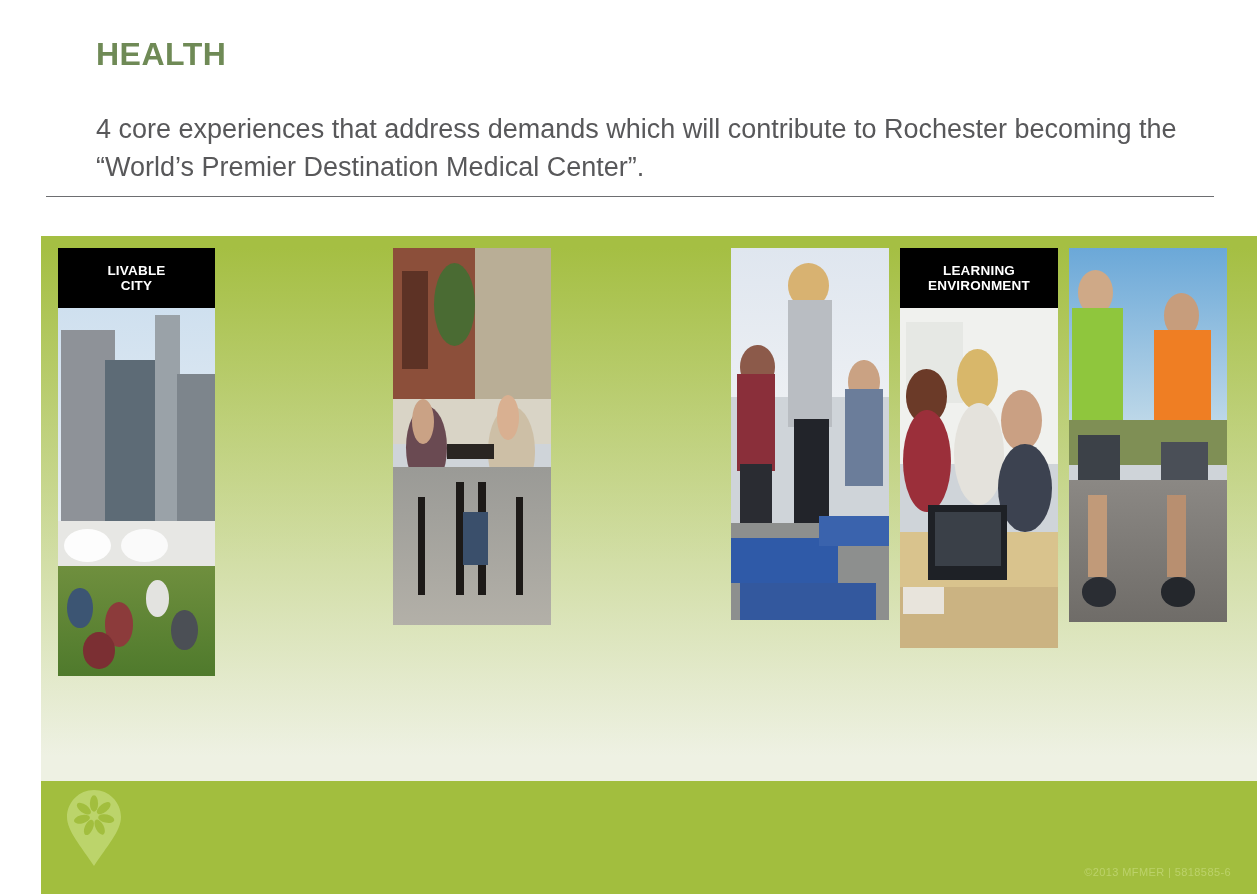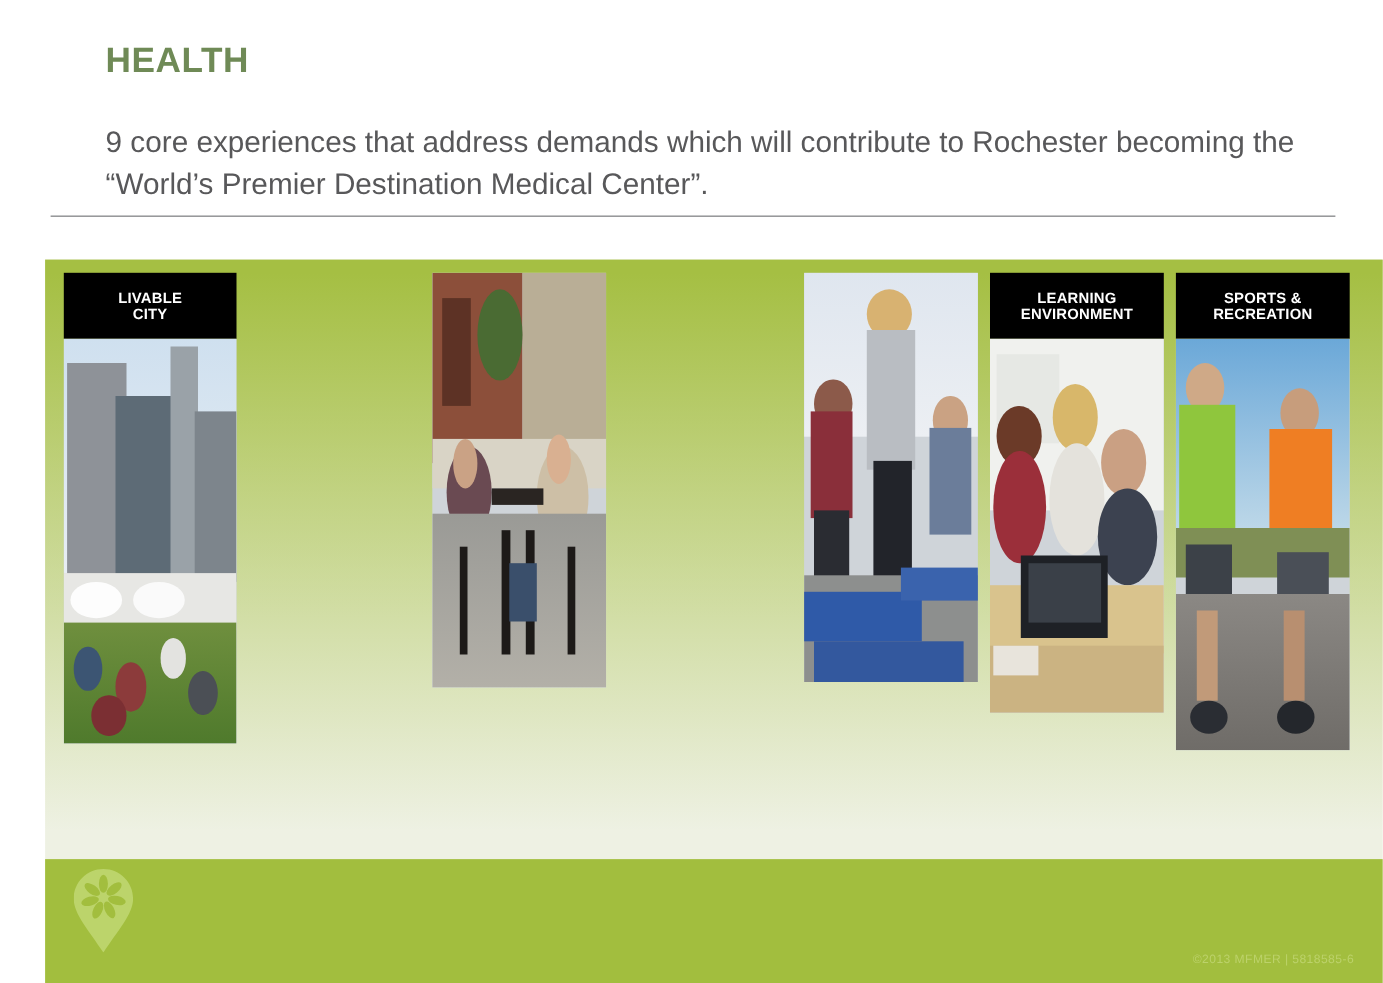--- a/index.html
+++ b/index.html
@@ -116,21 +116,21 @@
     color: #bcd26a;
     letter-spacing: 0.4px;
     font-family: "Liberation Sans", sans-serif;
   }
 </style>
 </head>
 <body>
 
 <div>
   <div id="slide-title">HEALTH</div>
-  <div id="slide-subtitle">9 core experiences that address demands which will contribute to Rochester becoming the “World’s Premier Destination Medical Center”.</div>
+  <div id="slide-subtitle">4 core experiences that address demands which will contribute to Rochester becoming the “World’s Premier Destination Medical Center”.</div>
   <div id="title-rule"></div>
 </div>
 
 <div id="content-panel">
   <div id="panel-inner">
       <div class="column" style="left: 17px; width: 157px;">
         <div class="col-header">LIVABLE
 CITY</div>
         <div class="col-photo" style="height: 368px;">
       <div class="sky" style="top:0;height:58%;background:linear-gradient(#cfe0ef,#e8eef4)"></div>
@@ -199,22 +199,20 @@
       <div class="blob" style="left:64%;top:24%;width:26%;height:18%;background:#caa083"></div>
       <div class="blob" style="left:62%;top:40%;width:34%;height:26%;background:#3c4250"></div>
       <div class="rect" style="left:0;top:66%;width:100%;height:18%;background:#d9c38d"></div>
       <div class="rect" style="left:18%;top:58%;width:50%;height:22%;background:#1e2126"></div>
       <div class="rect" style="left:22%;top:60%;width:42%;height:16%;background:#3a4048"></div>
       <div class="ground" style="height:18%;background:#cbb382"></div>
       <div class="rect" style="left:2%;top:82%;width:26%;height:8%;background:#e8e4dc"></div>
         </div>
       </div>
       <div class="column" style="left: 1028px; width: 158px;">
-        <div class="col-header">SPORTS &amp;
-RECREATION</div>
         <div class="col-photo" style="height: 374px;">
       <div class="sky" style="top:0;height:46%;background:linear-gradient(#6ba8d8,#bcd7e8)"></div>
       <div class="blob" style="left:6%;top:6%;width:22%;height:12%;background:#cfa987"></div>
       <div class="rect" style="left:2%;top:16%;width:32%;height:34%;background:#8fc63d"></div>
       <div class="blob" style="left:60%;top:12%;width:22%;height:12%;background:#c79d7c"></div>
       <div class="rect" style="left:54%;top:22%;width:36%;height:32%;background:#ef7e23"></div>
       <div class="rect" style="left:0;top:46%;width:100%;height:12%;background:#7f8f55"></div>
       <div class="rect" style="left:6%;top:50%;width:26%;height:16%;background:#3c4148"></div>
       <div class="rect" style="left:58%;top:52%;width:30%;height:16%;background:#4a4f57"></div>
       <div class="ground" style="height:38%;background:linear-gradient(#8b8884,#6f6c68)"></div>

